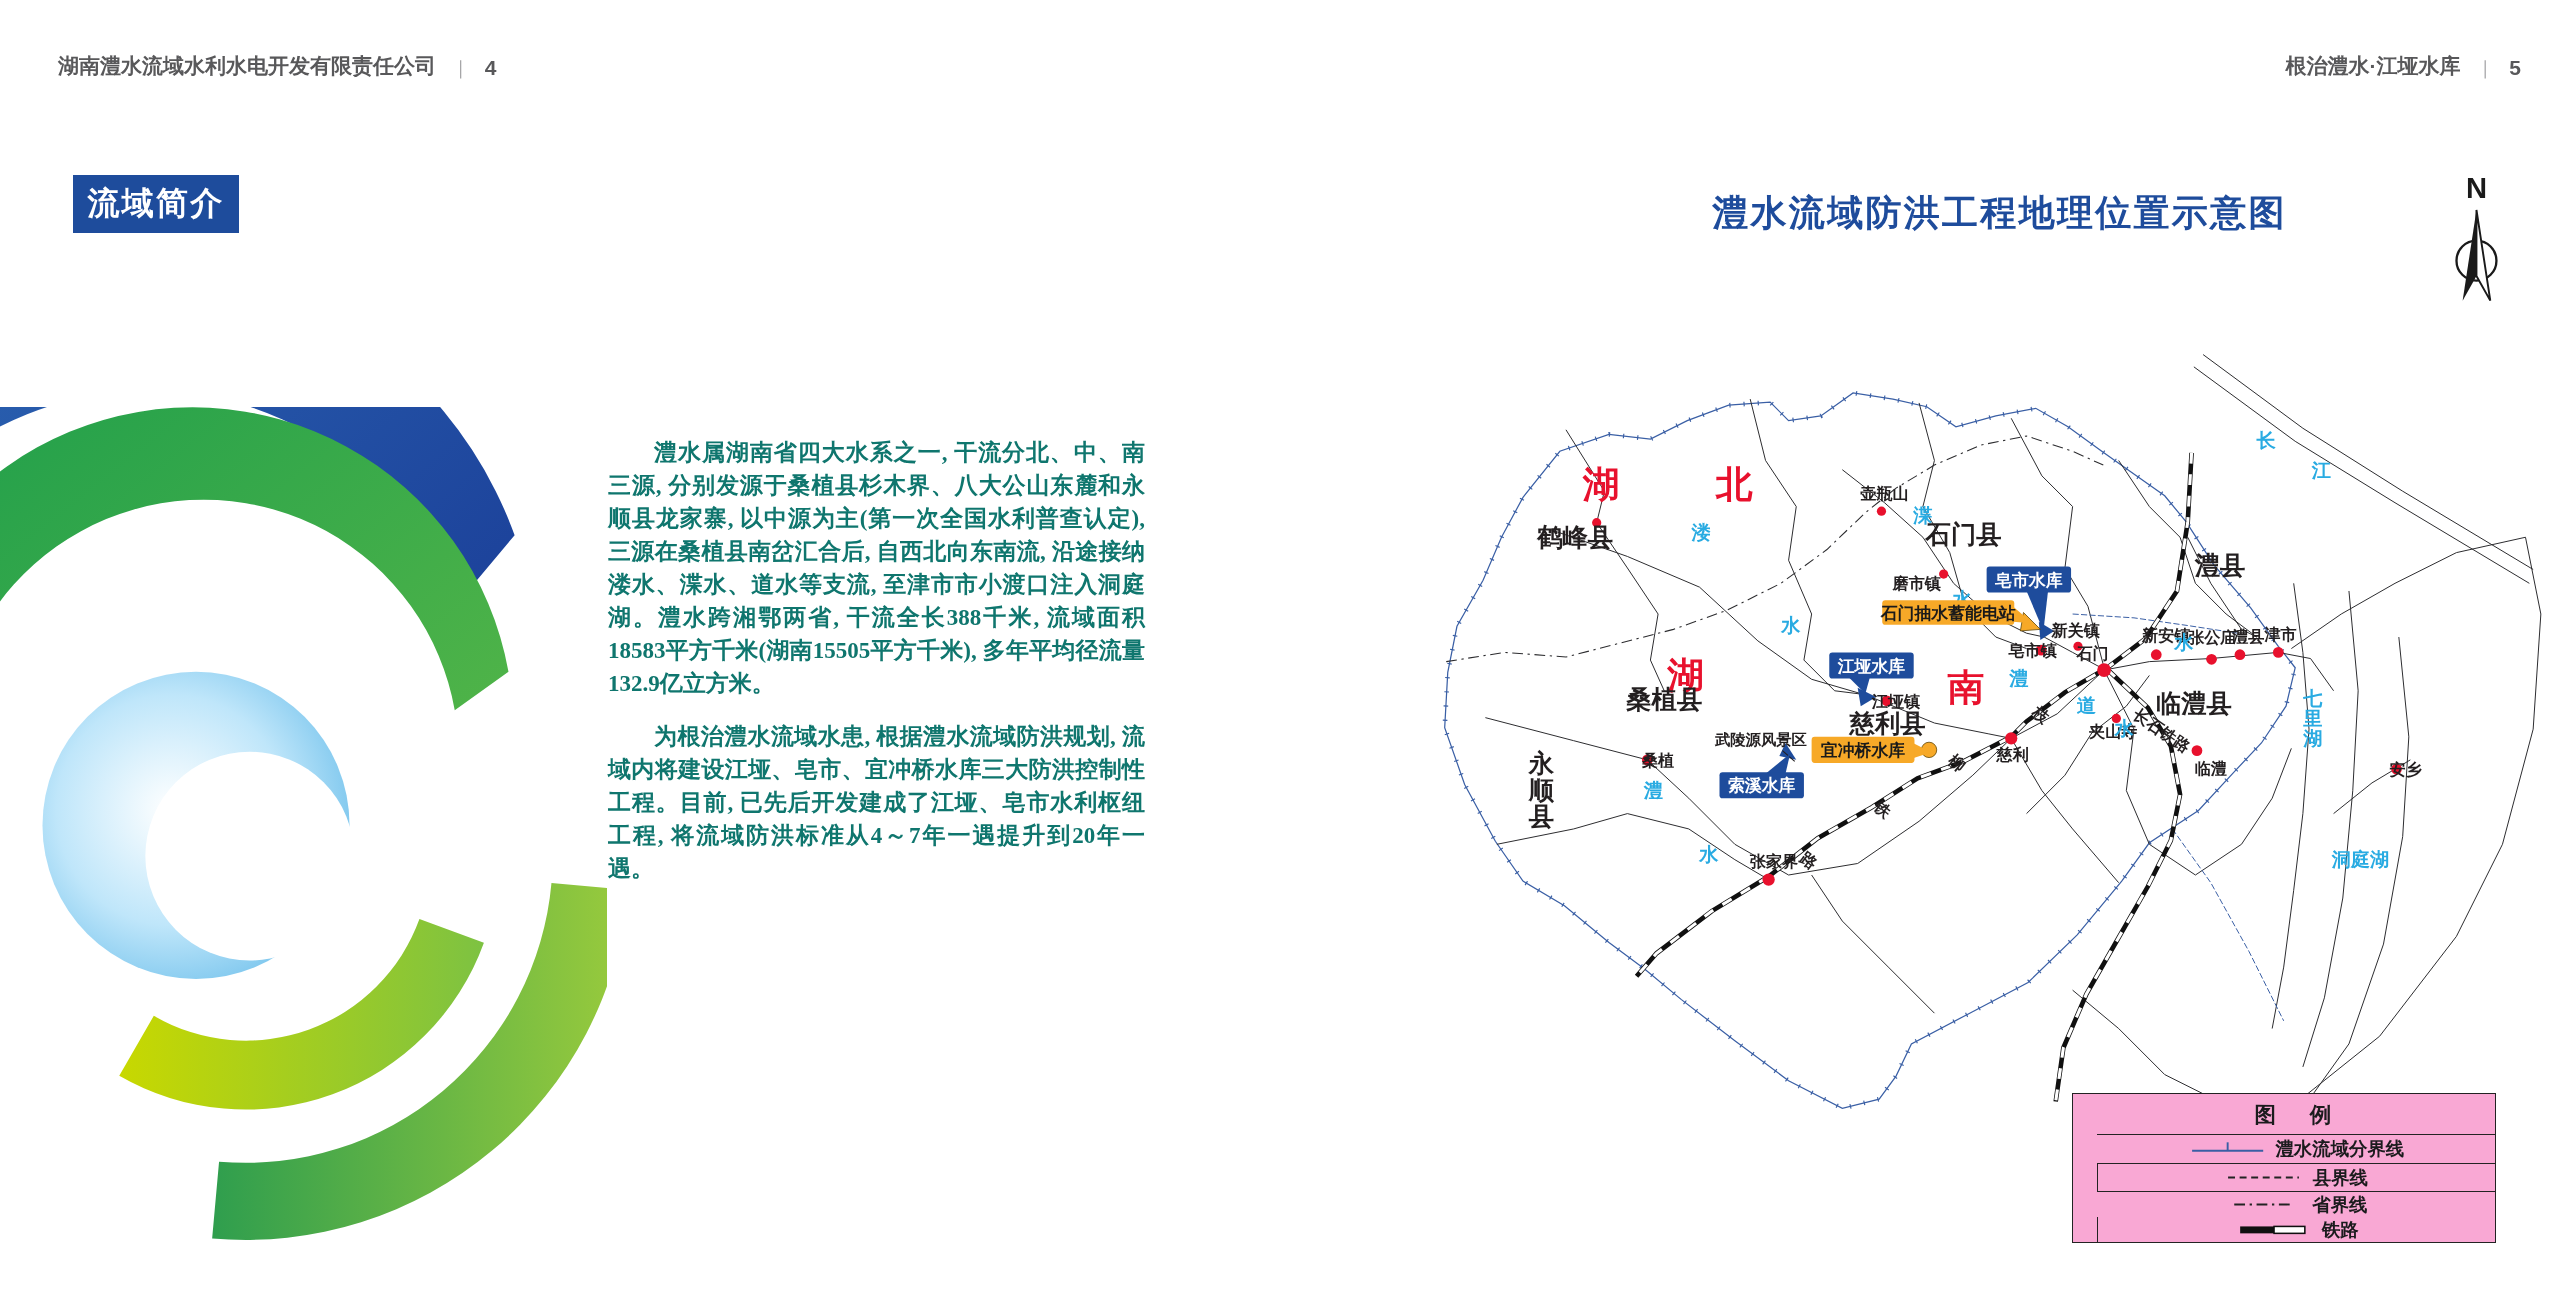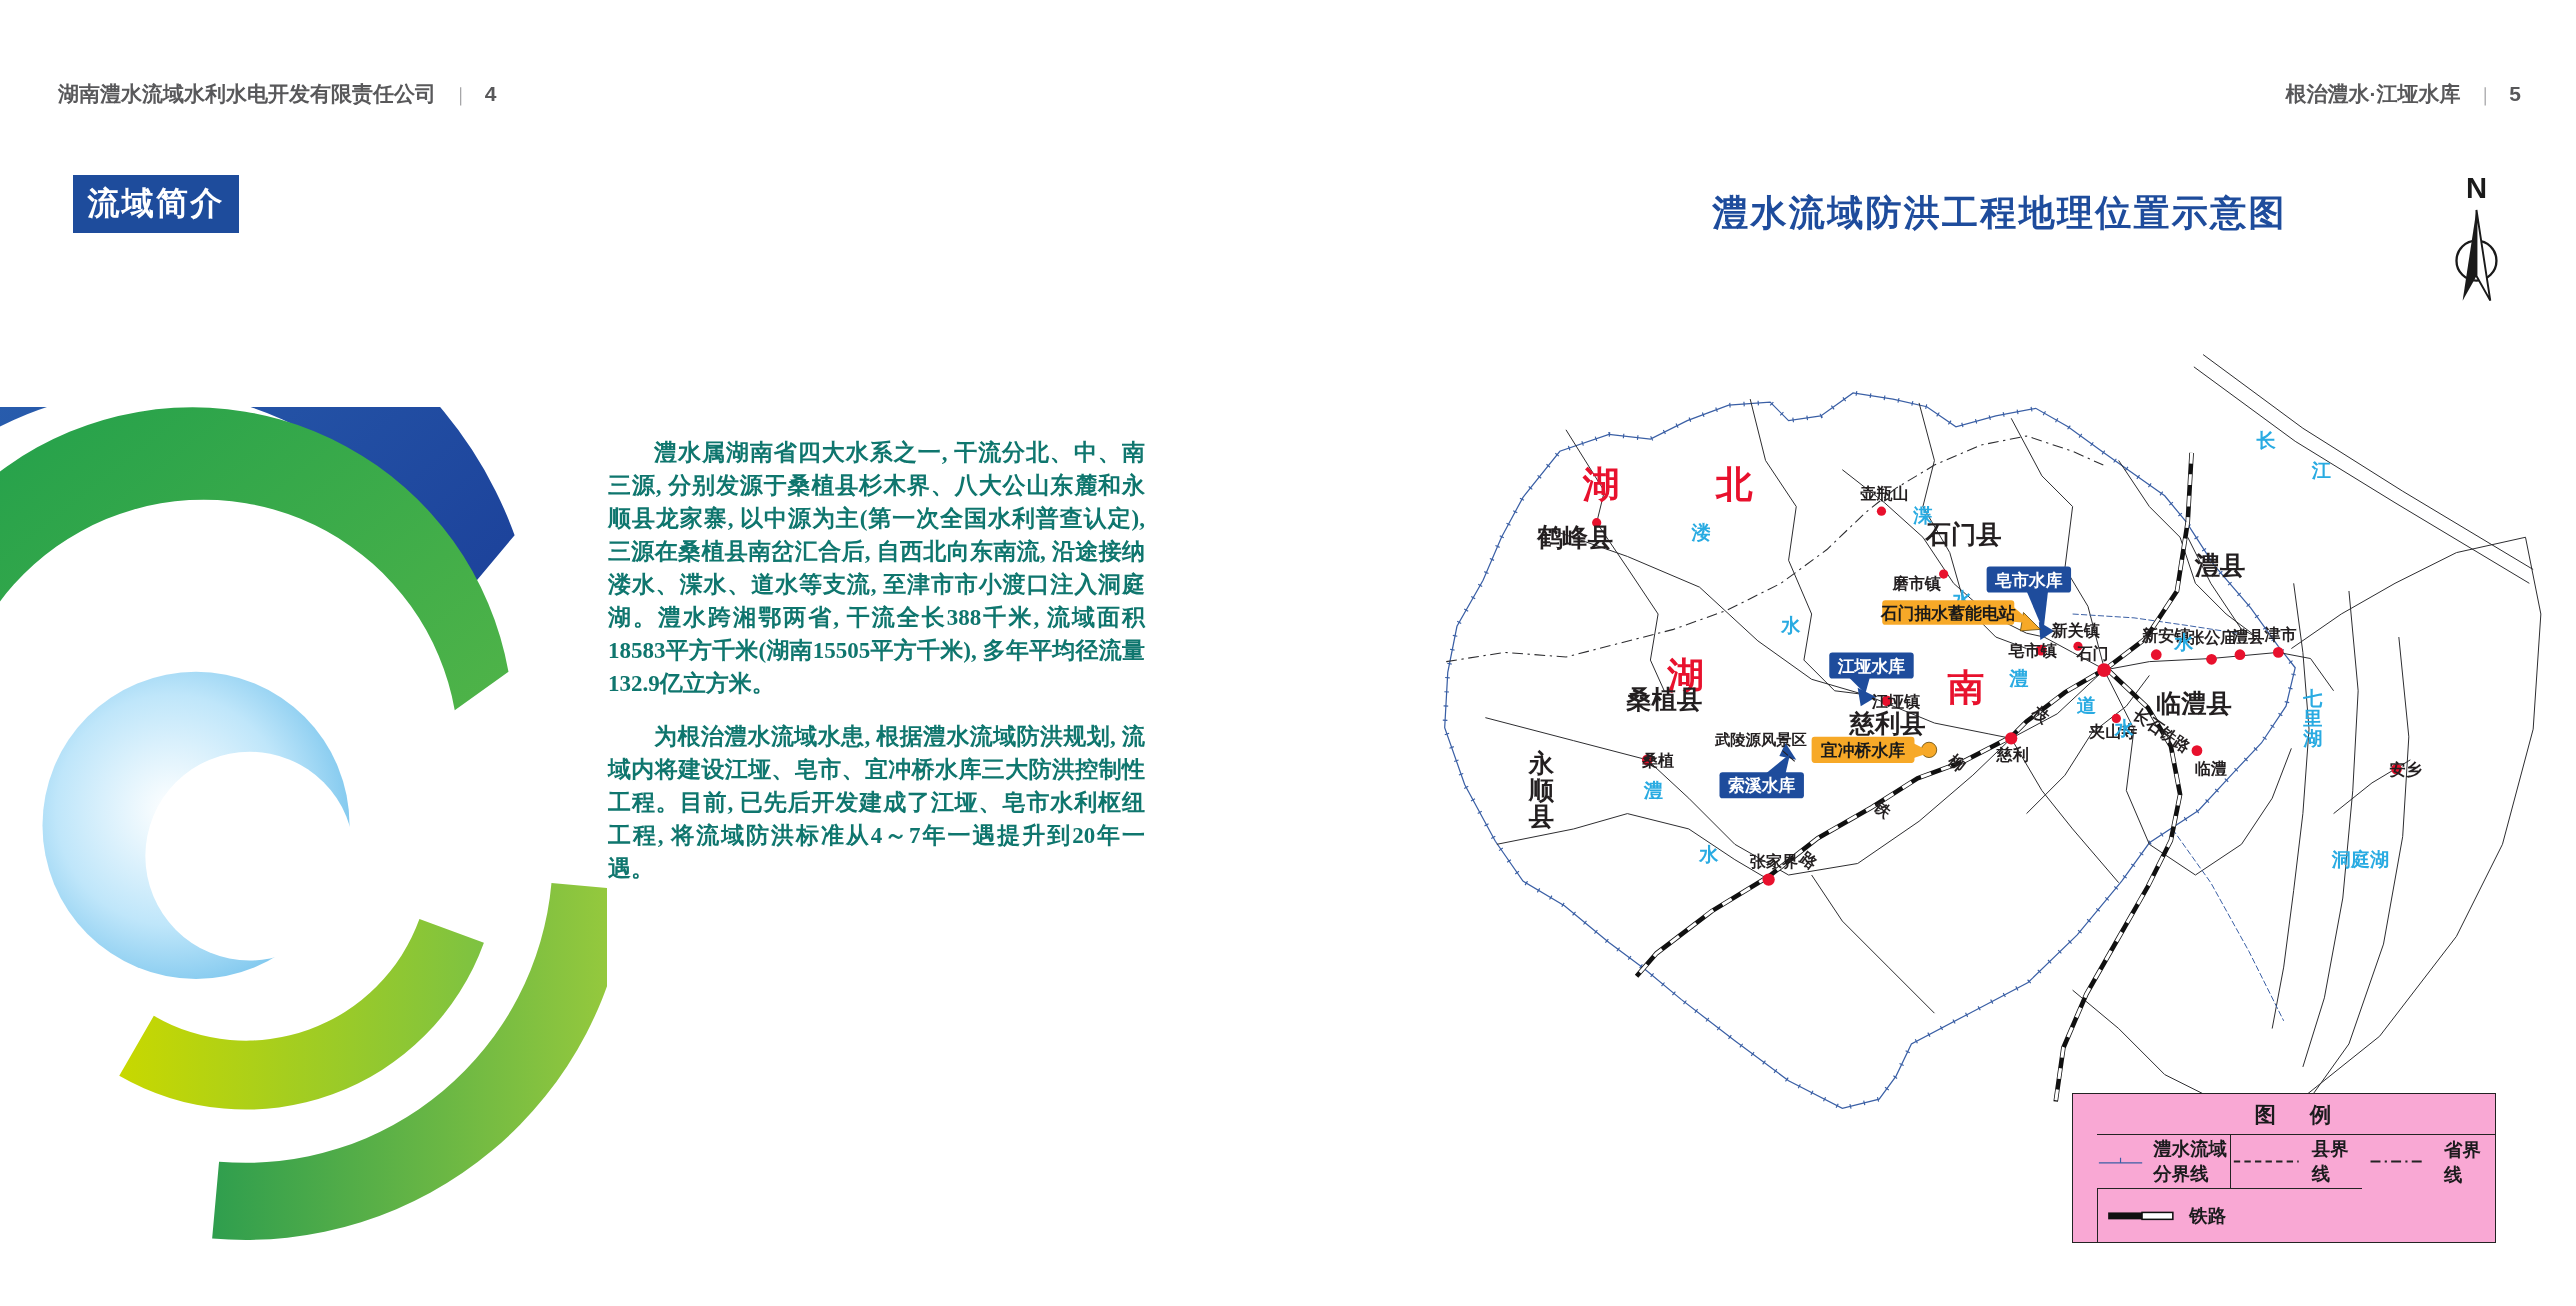--- a/index.html
+++ b/index.html
@@ -1,20 +1,20 @@
 <!DOCTYPE html>
 <html style="font-size:12.3px"><head>
 <meta charset="utf-8">
 <style>
   html,body{margin:0;padding:0;}
   body{width:2576px;height:1306px;position:relative;background:#ffffff;overflow:hidden;
        font-family:"Liberation Sans",sans-serif;}
   .abs{position:absolute;}
   
-  .pg-header{top:80px;font-size:21px;font-weight:bold;color:#58585a;display:flex;align-items:center;}
+  .pg-header{top:52px;font-size:21px;font-weight:bold;color:#58585a;display:flex;align-items:flex-end;}
   .pg-header .sep{color:#9b9b9d;font-weight:400;margin:0 15.4px;font-size:18.4px;}
   
   .section-badge{left:73px;top:175px;width:166px;height:58px;background:#1e4c9c;color:#fff;
        display:flex;align-items:center;justify-content:center;font-size:32px;font-weight:bold;letter-spacing:2.3px;}
   .body-text{left:608px;top:436px;width:537px;color:#0f766e;
        font-family:"Liberation Serif","DejaVu Serif",serif;font-weight:700;
        font-size:23px;line-height:33px;text-align:justify;}
   .body-text p{margin:0 0 20px 0;text-indent:2em;}
   
   .map-title{left:1658px;top:189px;width:683px;text-align:center;color:#1e4c9c;
@@ -32,21 +32,21 @@
   .basin{stroke:#3a5fa5;stroke-width:1.6;fill:none;}
   .basin-ticks{stroke:#3a5fa5;stroke-width:6;stroke-dasharray:1.5 17;fill:none;}
   .prov-line{stroke:#2c2c2f;stroke-width:1.4;fill:none;stroke-dasharray:14 6 3 6;}
   .canal{stroke:#3a5fa5;stroke-width:1.3;fill:none;stroke-dasharray:8 3;}
   .rail-base{stroke:#101010;stroke-width:6;fill:none;}
   .rail-dash{stroke:#ffffff;stroke-width:4;fill:none;stroke-dasharray:14 14;}
   
   .legend{left:2072px;top:1093px;width:424px;height:150px;border:1.5px solid #232323;background:#f9a8d4;box-sizing:border-box;padding-left:24px;}
   .legend-title{height:40px;border-bottom:1.5px solid #232323;display:flex;align-items:center;justify-content:center;
        font-size:21.5px;font-weight:bold;color:#1b1b1d;letter-spacing:6.1px;}
-  .legend-grid{display:grid;grid-template-columns:1fr 1fr 1fr;grid-template-rows:1fr 1fr;height:107px;}
+  .legend-grid{display:grid;grid-template-columns:1fr;grid-template-rows:1fr 1fr;height:107px;}
   .legend-cell{display:flex;align-items:center;justify-content:center;gap:10.7px;
        font-size:18.4px;font-weight:bold;color:#1b1b1d;box-sizing:border-box;}
   .lc-r{border-left:1.5px solid #232323;}
   .lc-b{border-bottom:1.5px solid #232323;}
   .north{left:2451px;top:170px;width:54px;height:146px;}
 </style>
 </head>
 <body>
 
 <div class="abs pg-header" style="left:58px;">

